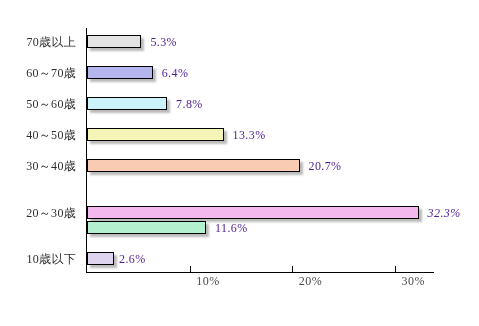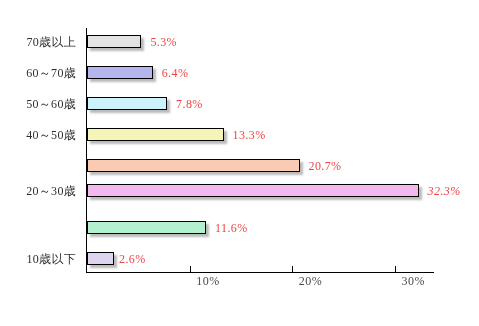--- a/index.html
+++ b/index.html
@@ -104,21 +104,21 @@
     box-shadow: 3px 3px 2px rgba(130,130,130,0.55);
   }
 
   .bar-value {
     position: absolute;
     top: 0;
     height: 14px;
     line-height: 14px;
     font-size: 12px;
     letter-spacing: 0.4px;
-    color: #ef4444;
+    color: #4c1d95;
     white-space: nowrap;
   }
 </style>
 </head>
 <body>
 
 <div id="chart-root">
 
   <div id="rows">
       <div class="cat-row" style="top: 29px;">
@@ -143,26 +143,27 @@
         <div class="bar-value" style="left: 176.08px; top: 6px;">7.8%</div>
       </div>
       <div class="cat-row" style="top: 122px;">
         <div class="cat-label">40～50歳</div>
         <div class="bar-wrap" style="width: 136.547px;">
           <div class="bar" style="width: 136.547px; background: rgb(246, 245, 184); border-color: rgb(0, 0, 0);"></div>
         </div>
         <div class="bar-value" style="left: 232.547px; top: 6px;">13.3%</div>
       </div>
       <div class="cat-row" style="top: 153px;">
+        <div class="cat-label">30～40歳</div>
         <div class="bar-wrap" style="width: 212.52px;">
           <div class="bar" style="width: 212.52px; background: rgb(249, 203, 178); border-color: rgb(0, 0, 0);"></div>
         </div>
         <div class="bar-value" style="left: 308.52px; top: 6px;">20.7%</div>
       </div>
-      <div class="cat-row" style="top: 178px;">
+      <div class="cat-row" style="top: 200px;">
         <div class="cat-label">20～30歳</div>
         <div class="bar-wrap" style="width: 331.613px;">
           <div class="bar" style="width: 331.613px; background: rgb(243, 185, 239); border-color: rgb(0, 0, 0);"></div>
         </div>
         <div class="bar-value" style="left: 427.613px; top: 6px; font-style: italic;">32.3%</div>
       </div>
       <div class="cat-row" style="top: 215px;">
         <div class="bar-wrap" style="width: 119.093px;">
           <div class="bar" style="width: 119.093px; background: rgb(179, 240, 207); border-color: rgb(0, 0, 0);"></div>
         </div>

